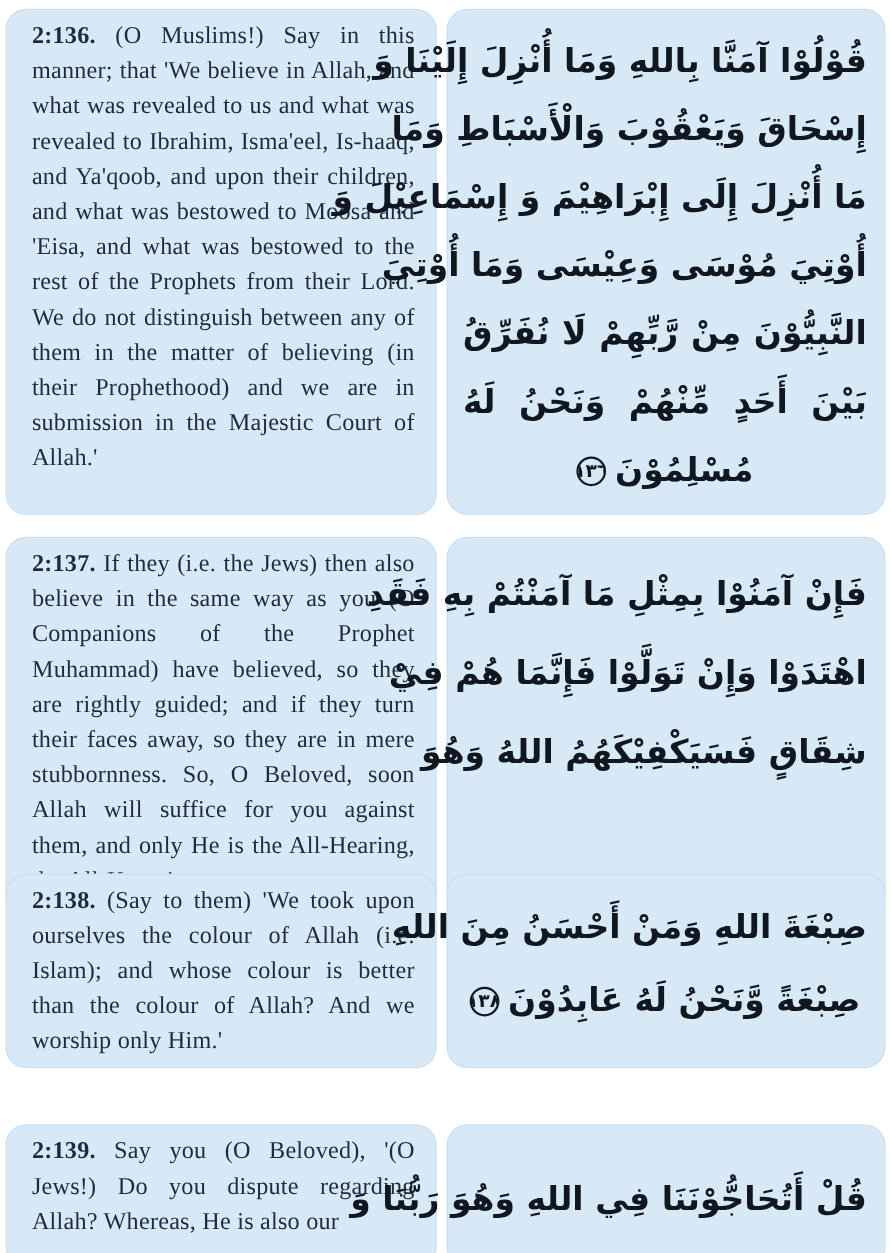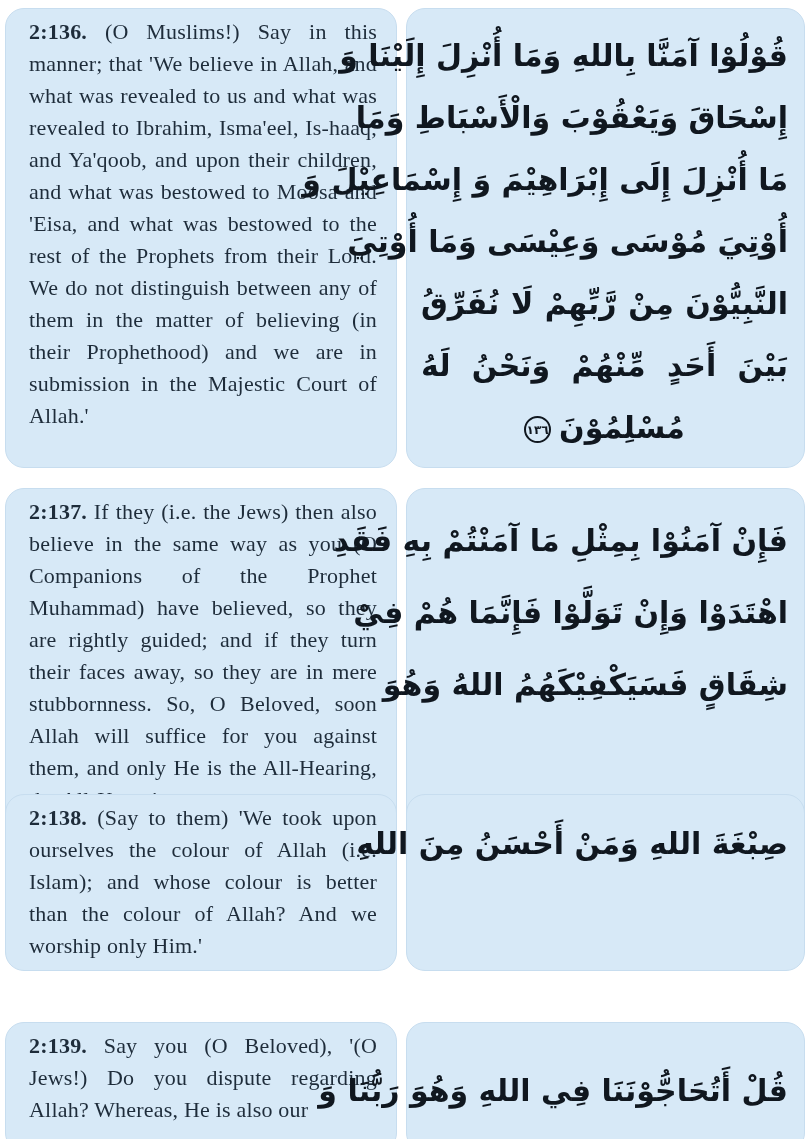--- a/index.html
+++ b/index.html
@@ -66,21 +66,21 @@
   .r2 .ar-line{line-height:72px;}
   .r3 .ar-line{line-height:66px;}
   .r4 .ar-line{line-height:76px;padding-top:14px;}
   .vcircle{
     display:inline-flex;
     align-items:center;
     justify-content:center;
     width:27px;height:27px;
     border:2.5px solid var(--ar-color);
     border-radius:50%;
-    font-size:12px;
+    font-size:17px;
     line-height:1;
     vertical-align:middle;
     margin-inline-start:8px;
     overflow:hidden;
   }
   .vcircle:empty{display:none;}
 </style>
 </head>
 <body>
 
@@ -116,20 +116,21 @@
     </div>
   </section>
 
   <section class="row r3">
     <div class="box en">
       <p class="en-text"><b>2:138.</b> <span>(Say to them) 'We took upon ourselves the colour of Allah (i.e. Islam); and whose colour is better than the colour of Allah? And we worship only Him.'</span></p>
     </div>
     <div class="box ar">
       <div class="ar-block" lang="ar" dir="rtl">
         <div class="ar-line">صِبْغَةَ اللهِ وَمَنْ أَحْسَنُ مِنَ اللهِ</div>
+        <div class="ar-line center"><span>صِبْغَةً وَّنَحْنُ لَهُ عَابِدُوْنَ</span><span class="vcircle">١٣٨</span></div>
       </div>
     </div>
   </section>
 
   <section class="row r4">
     <div class="box en">
       <p class="en-text"><b>2:139.</b> <span>Say you (O Beloved), '(O Jews!) Do you dispute regarding Allah? Whereas, He is also our</span></p>
     </div>
     <div class="box ar">
       <div class="ar-block" lang="ar" dir="rtl">

